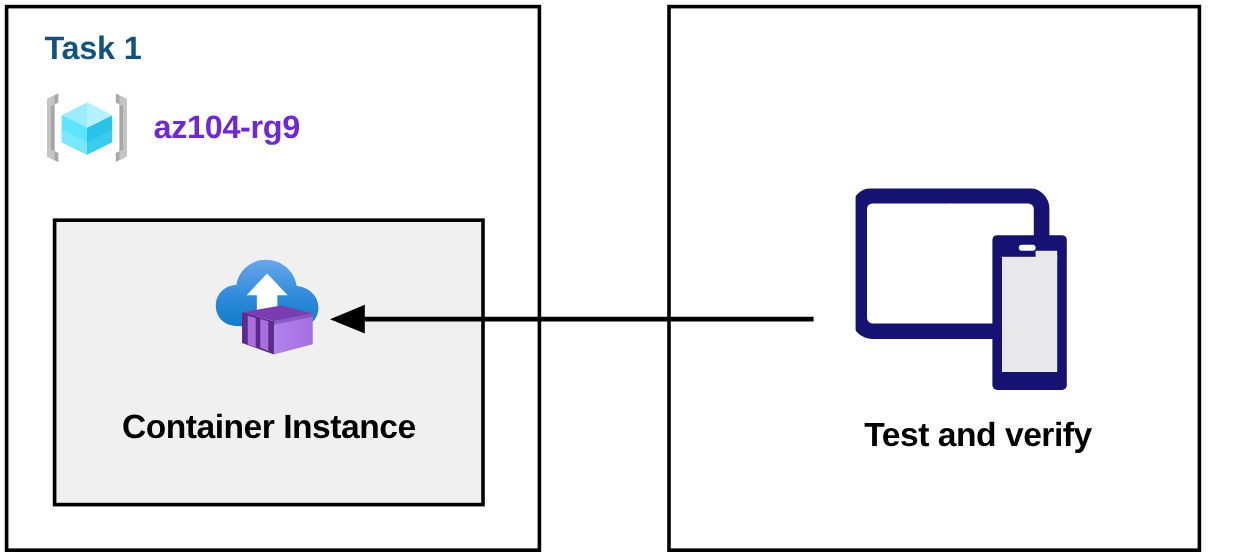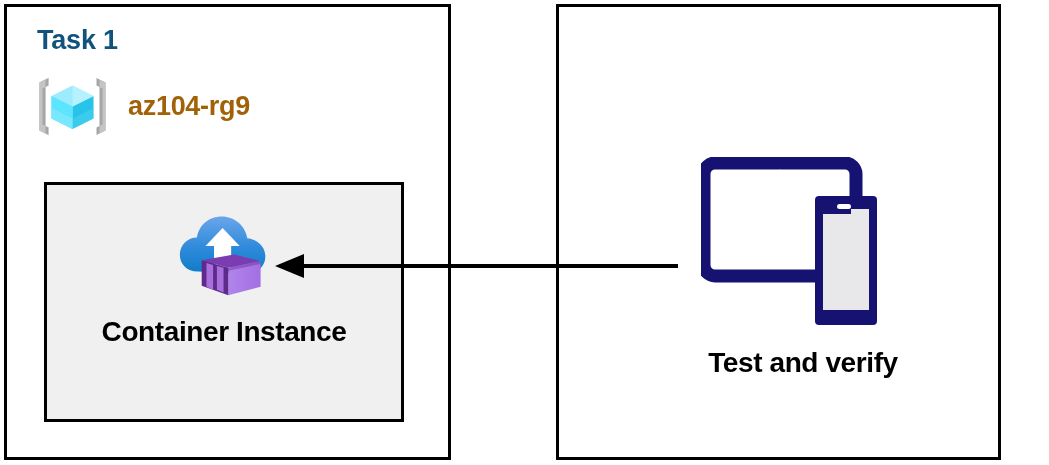--- a/index.html
+++ b/index.html
@@ -45,39 +45,40 @@
     left: 28px;
     top: 62px;
     display: flex;
     align-items: center;
     gap: 18px;
   }
   #rg-icon { width: 75px; height: 75px; display: block; }
   #rg-label {
     font-size: 27px;
     font-weight: bold;
-    color: #a16207;
+    color: #6d28d9;
     letter-spacing: -0.3px;
     white-space: nowrap;
   }
 
   
   #container-box {
     position: absolute;
     left: 37px;
     top: 175px;
     width: 360px;
     height: 240px;
     background: #F0F0F0;
     border: 3px solid #000000;
     display: flex;
     flex-direction: column;
     align-items: center;
     justify-content: flex-start;
     padding-top: 22px;
+    gap: 24px;
   }
   #aci-icon { width: 95px; height: 95px; display: block; }
   #container-label {
     margin-top: 14px;
     font-size: 28px;
     font-weight: bold;
     color: #000000;
     letter-spacing: -0.4px;
     white-space: nowrap;
   }
@@ -88,21 +89,21 @@
     left: 272px;
     top: 250px;
     width: 408px;
     height: 32px;
     overflow: visible;
   }
 
   
   #devices-group {
     position: absolute;
-    left: 124px;
+    left: 136px;
     top: 150px;
     width: 240px;
     display: flex;
     flex-direction: column;
     align-items: center;
   }
   #devices-icon { width: 205px; height: 180px; display: block; }
   #devices-label {
     margin-top: 10px;
     font-size: 28px;

